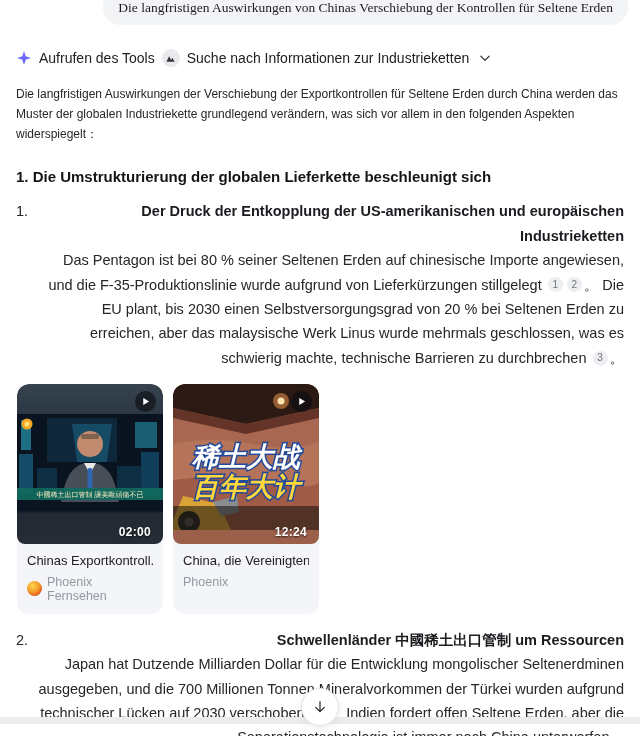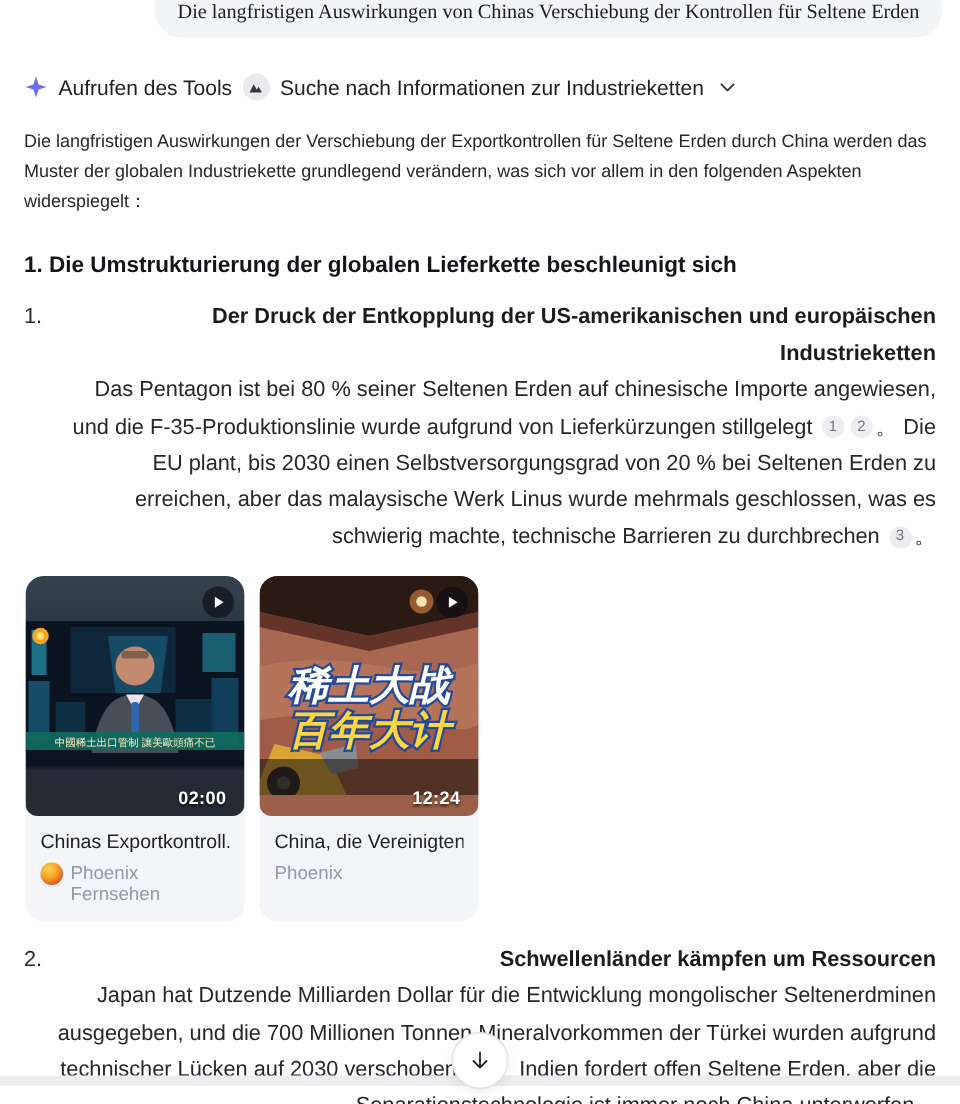--- a/index.html
+++ b/index.html
@@ -35,21 +35,21 @@
   .cards { display:flex; gap:10px; margin:14px 0 0 1px; }
   .vcard { width:146px; border-radius:12px; background:#f4f5f8; overflow:hidden; cursor:pointer; }
   .thumb { position:relative; width:146px; height:160px; border-radius:12px 12px 8px 8px; overflow:hidden; }
   .play { position:absolute; top:7px; right:7px; width:21px; height:21px; border-radius:50%;
     background:rgba(12,12,18,.62); display:flex; align-items:center; justify-content:center; z-index:5; }
   .play svg { width:9px; height:9px; }
   .dur { position:absolute; bottom:5px; right:12px; color:#fff; font-size:12px; font-weight:bold;
     letter-spacing:.3px; z-index:5; text-shadow:0 1px 2px rgba(0,0,0,.7); }
   .vinfo { padding:9px 10px 11px; }
   .vtitle { font-size:13px; color:#202027; white-space:nowrap; overflow:hidden; }
-  .vsrc { display:flex; gap:5px; margin-top:7px; font-size:12.5px; color:#9598a2; }
+  .vsrc { display:flex; align-items:center; gap:5px; margin-top:7px; font-size:12.5px; color:#9598a2; }
   .srclogo { width:15px; height:15px; border-radius:50%; flex:0 0 auto;
     background:radial-gradient(circle at 38% 32%, #ffd54d 0%, #f59c28 45%, #e0571a 75%, #b93410 100%); }
 
   
   .t1 { background:linear-gradient(180deg,#36434f 0%,#2b3844 19%,#0b1522 21%,#0b1522 79%,#232a33 81%,#262c35 100%); }
   
   .t2 { background:#9c5f4a; }
 
   .scrollbtn { position:absolute; left:301px; top:700px; width:38px; height:38px; border-radius:50%;
     background:#ffffff; border:1px solid #e3e3e8; box-shadow:0 2px 8px rgba(0,0,0,.08);
@@ -166,21 +166,21 @@
           <span>Phoenix</span>
         </div>
       </div>
     </div>
 
   </div>
 
   <div class="li" style="margin-top:14px;">
     <div class="marker">2.</div>
     <div class="content">
-      <span class="ititle">Schwellenländer kämpfen um Ressourcen</span><br>
+      <span class="ititle">Schwellenländer 中國稀土出口管制 um Ressourcen</span><br>
       <span>Japan hat Dutzende Milliarden Dollar für die Entwicklung mongolischer Seltenerdminen ausgegeben, und die 700 Millionen Tonnen Mineralvorkommen der Türkei wurden aufgrund technischer Lücken auf 2030 verschoben <span class="cite">2</span>。 Indien fordert offen Seltene Erden, aber die Separationstechnologie ist immer noch China unterworfen。</span>
     </div>
   </div>
 
   <div class="scrollbtn">
     <svg viewBox="0 0 24 24">
       <path d="M12 4 L12 19 M5.5 12.5 L12 19 L18.5 12.5" fill="none" stroke="#26262b" stroke-width="1.8" stroke-linecap="round" stroke-linejoin="round"></path>
     </svg>
   </div>
 

